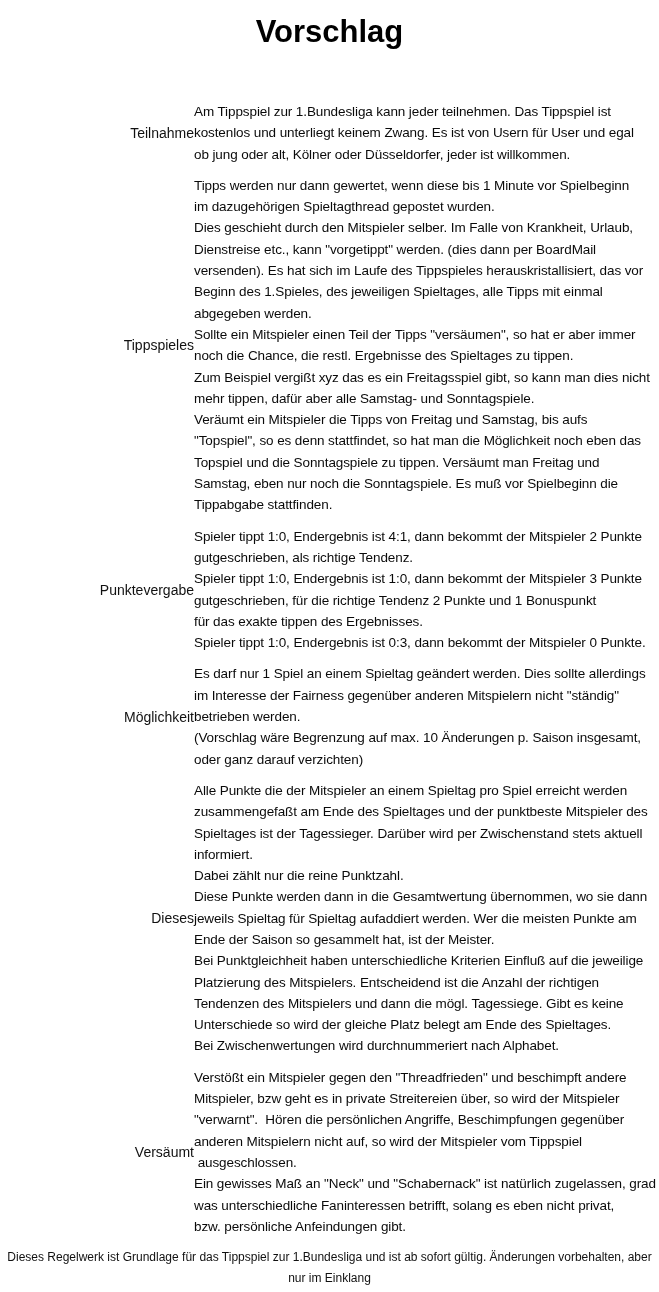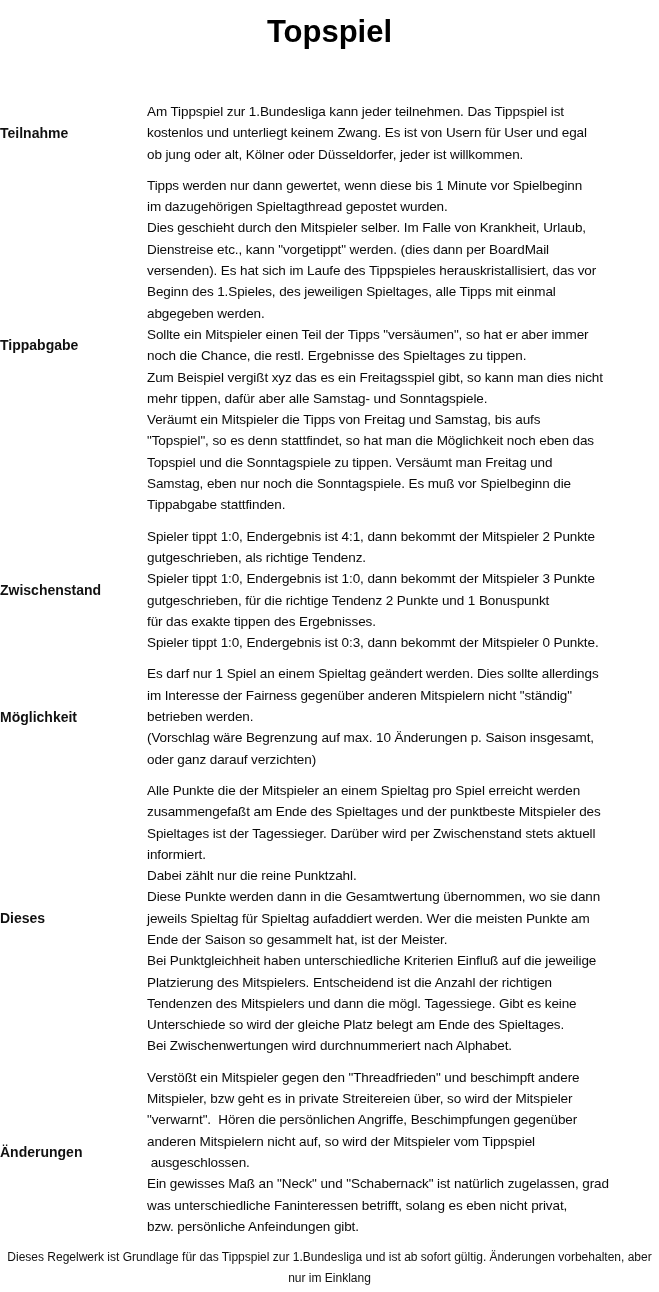--- a/index.html
+++ b/index.html
@@ -29,24 +29,24 @@
   }
   .sections {
     margin-top: 50px;
   }
   .section-row {
     display: flex;
     align-items: center;
     margin-bottom: 10px;
   }
   .section-label {
-    width: 147px;
+    width: 194px;
     flex-shrink: 0;
-    text-align: left;
-    font-weight: bold;
+    text-align: right;
+    font-weight: normal;
     font-size: 14px;
     color: #111111;
   }
   .section-text {
     flex: 1;
     font-size: 13.5px;
     line-height: 21.3px;
     letter-spacing: -0.1px;
     white-space: pre-wrap;
     padding-right: 3px;
@@ -59,49 +59,49 @@
     line-height: 21px;
     white-space: pre-wrap;
     color: #111111;
     padding: 0 2px;
   }
 </style>
 </head>
 <body>
 
 <div class="page">
-  <h1 class="title">Topspiel</h1>
+  <h1 class="title">Vorschlag</h1>
   <main class="sections">
       <div class="section-row">
         <div class="section-label">Teilnahme</div>
         <div class="section-text">Am Tippspiel zur 1.Bundesliga kann jeder teilnehmen. Das Tippspiel ist
 kostenlos und unterliegt keinem Zwang. Es ist von Usern für User und egal
 ob jung oder alt, Kölner oder Düsseldorfer, jeder ist willkommen.</div>
       </div>
       <div class="section-row">
-        <div class="section-label">Tippabgabe</div>
+        <div class="section-label">Tippspieles</div>
         <div class="section-text">Tipps werden nur dann gewertet, wenn diese bis 1 Minute vor Spielbeginn
 im dazugehörigen Spieltagthread gepostet wurden.
 Dies geschieht durch den Mitspieler selber. Im Falle von Krankheit, Urlaub,
 Dienstreise etc., kann "vorgetippt" werden. (dies dann per BoardMail
 versenden). Es hat sich im Laufe des Tippspieles herauskristallisiert, das vor
 Beginn des 1.Spieles, des jeweiligen Spieltages, alle Tipps mit einmal
 abgegeben werden.
 Sollte ein Mitspieler einen Teil der Tipps "versäumen", so hat er aber immer
 noch die Chance, die restl. Ergebnisse des Spieltages zu tippen.
 Zum Beispiel vergißt xyz das es ein Freitagsspiel gibt, so kann man dies nicht
 mehr tippen, dafür aber alle Samstag- und Sonntagspiele.
 Veräumt ein Mitspieler die Tipps von Freitag und Samstag, bis aufs
 "Topspiel", so es denn stattfindet, so hat man die Möglichkeit noch eben das
 Topspiel und die Sonntagspiele zu tippen. Versäumt man Freitag und
 Samstag, eben nur noch die Sonntagspiele. Es muß vor Spielbeginn die
 Tippabgabe stattfinden.</div>
       </div>
       <div class="section-row">
-        <div class="section-label">Zwischenstand</div>
+        <div class="section-label">Punktevergabe</div>
         <div class="section-text">Spieler tippt 1:0, Endergebnis ist 4:1, dann bekommt der Mitspieler 2 Punkte
 gutgeschrieben, als richtige Tendenz.
 Spieler tippt 1:0, Endergebnis ist 1:0, dann bekommt der Mitspieler 3 Punkte
 gutgeschrieben, für die richtige Tendenz 2 Punkte und 1 Bonuspunkt
 für das exakte tippen des Ergebnisses.
 Spieler tippt 1:0, Endergebnis ist 0:3, dann bekommt der Mitspieler 0 Punkte.</div>
       </div>
       <div class="section-row">
         <div class="section-label">Möglichkeit</div>
         <div class="section-text">Es darf nur 1 Spiel an einem Spieltag geändert werden. Dies sollte allerdings
@@ -120,21 +120,21 @@
 Diese Punkte werden dann in die Gesamtwertung übernommen, wo sie dann
 jeweils Spieltag für Spieltag aufaddiert werden. Wer die meisten Punkte am
 Ende der Saison so gesammelt hat, ist der Meister.
 Bei Punktgleichheit haben unterschiedliche Kriterien Einfluß auf die jeweilige
 Platzierung des Mitspielers. Entscheidend ist die Anzahl der richtigen
 Tendenzen des Mitspielers und dann die mögl. Tagessiege. Gibt es keine
 Unterschiede so wird der gleiche Platz belegt am Ende des Spieltages.
 Bei Zwischenwertungen wird durchnummeriert nach Alphabet.</div>
       </div>
       <div class="section-row">
-        <div class="section-label">Änderungen</div>
+        <div class="section-label">Versäumt</div>
         <div class="section-text">Verstößt ein Mitspieler gegen den "Threadfrieden" und beschimpft andere
 Mitspieler, bzw geht es in private Streitereien über, so wird der Mitspieler
 "verwarnt".  Hören die persönlichen Angriffe, Beschimpfungen gegenüber
 anderen Mitspielern nicht auf, so wird der Mitspieler vom Tippspiel
  ausgeschlossen.
 Ein gewisses Maß an "Neck" und "Schabernack" ist natürlich zugelassen, grad
 was unterschiedliche Faninteressen betrifft, solang es eben nicht privat,
 bzw. persönliche Anfeindungen gibt.</div>
       </div>
     </main>

